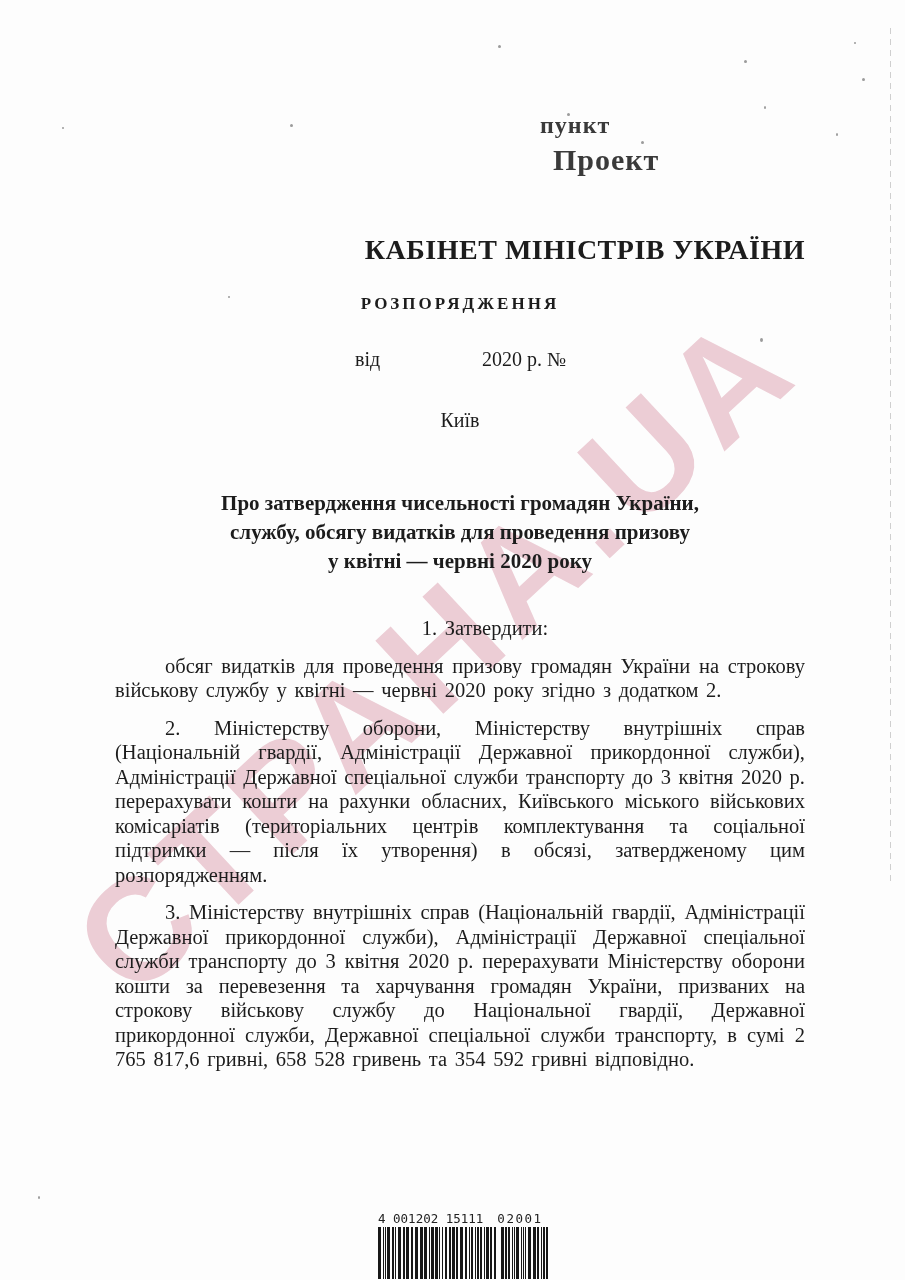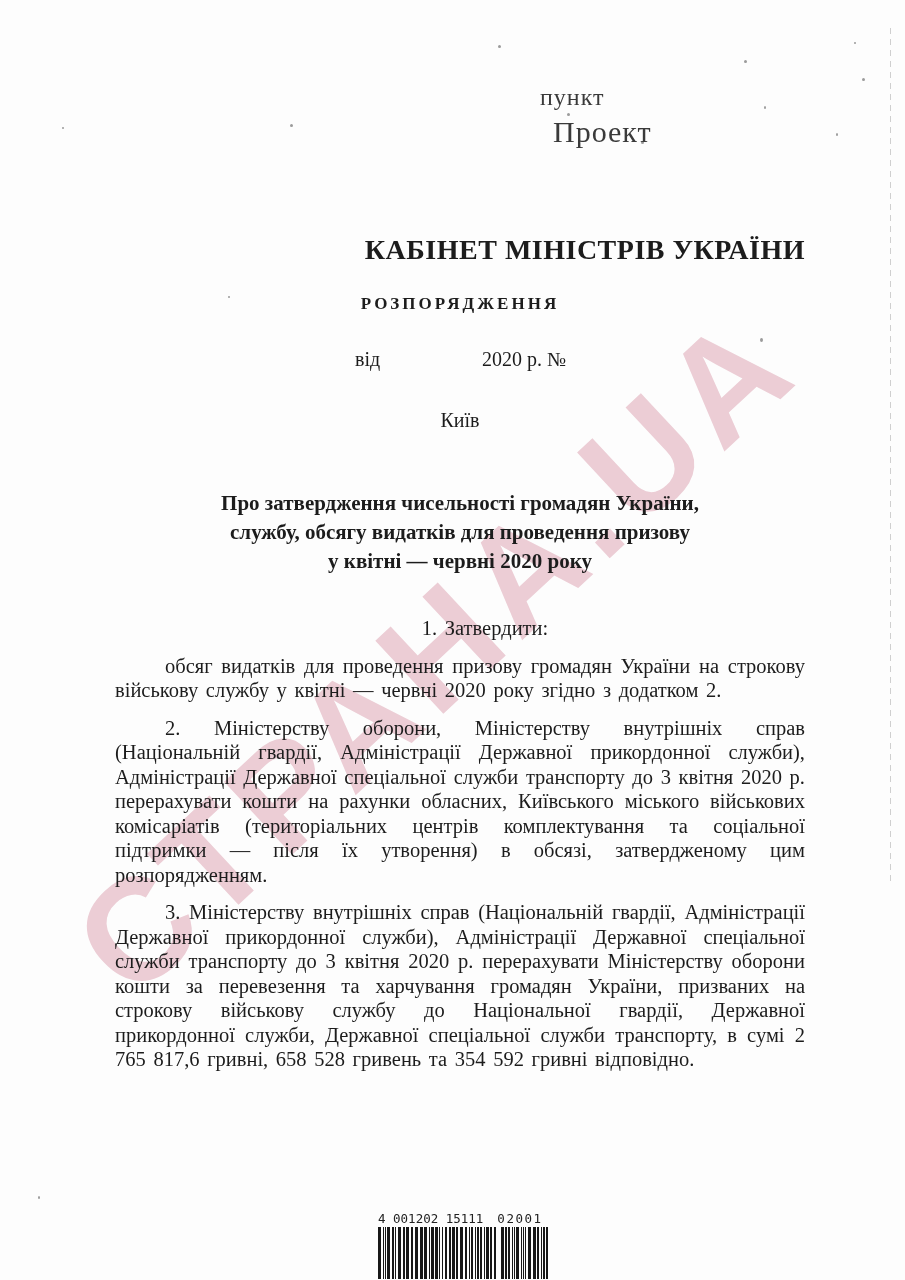--- a/index.html
+++ b/index.html
@@ -26,23 +26,24 @@
     line-height:150px;
     color:rgba(206,120,140,0.36);
     white-space:nowrap;
     z-index:1;
     user-select:none;
   }
   .content{position:relative;z-index:2;}
   
   .stamp{
     position:absolute;
-    font-weight:400;
+    font-weight:700;
     color:#3a3a3a;
     letter-spacing:1px;
+    margin-top:28px;
   }
   .stamp-1{left:540px;top:84px;font-size:24px;}
   .stamp-2{left:553px;top:115px;font-size:30px;}
   
   .org-title{
     position:absolute;left:115px;top:234px;width:690px;
     text-align:right;font-weight:bold;font-size:28px;letter-spacing:0.5px;
   }
   .doc-type{
     position:absolute;left:115px;top:294px;width:690px;

